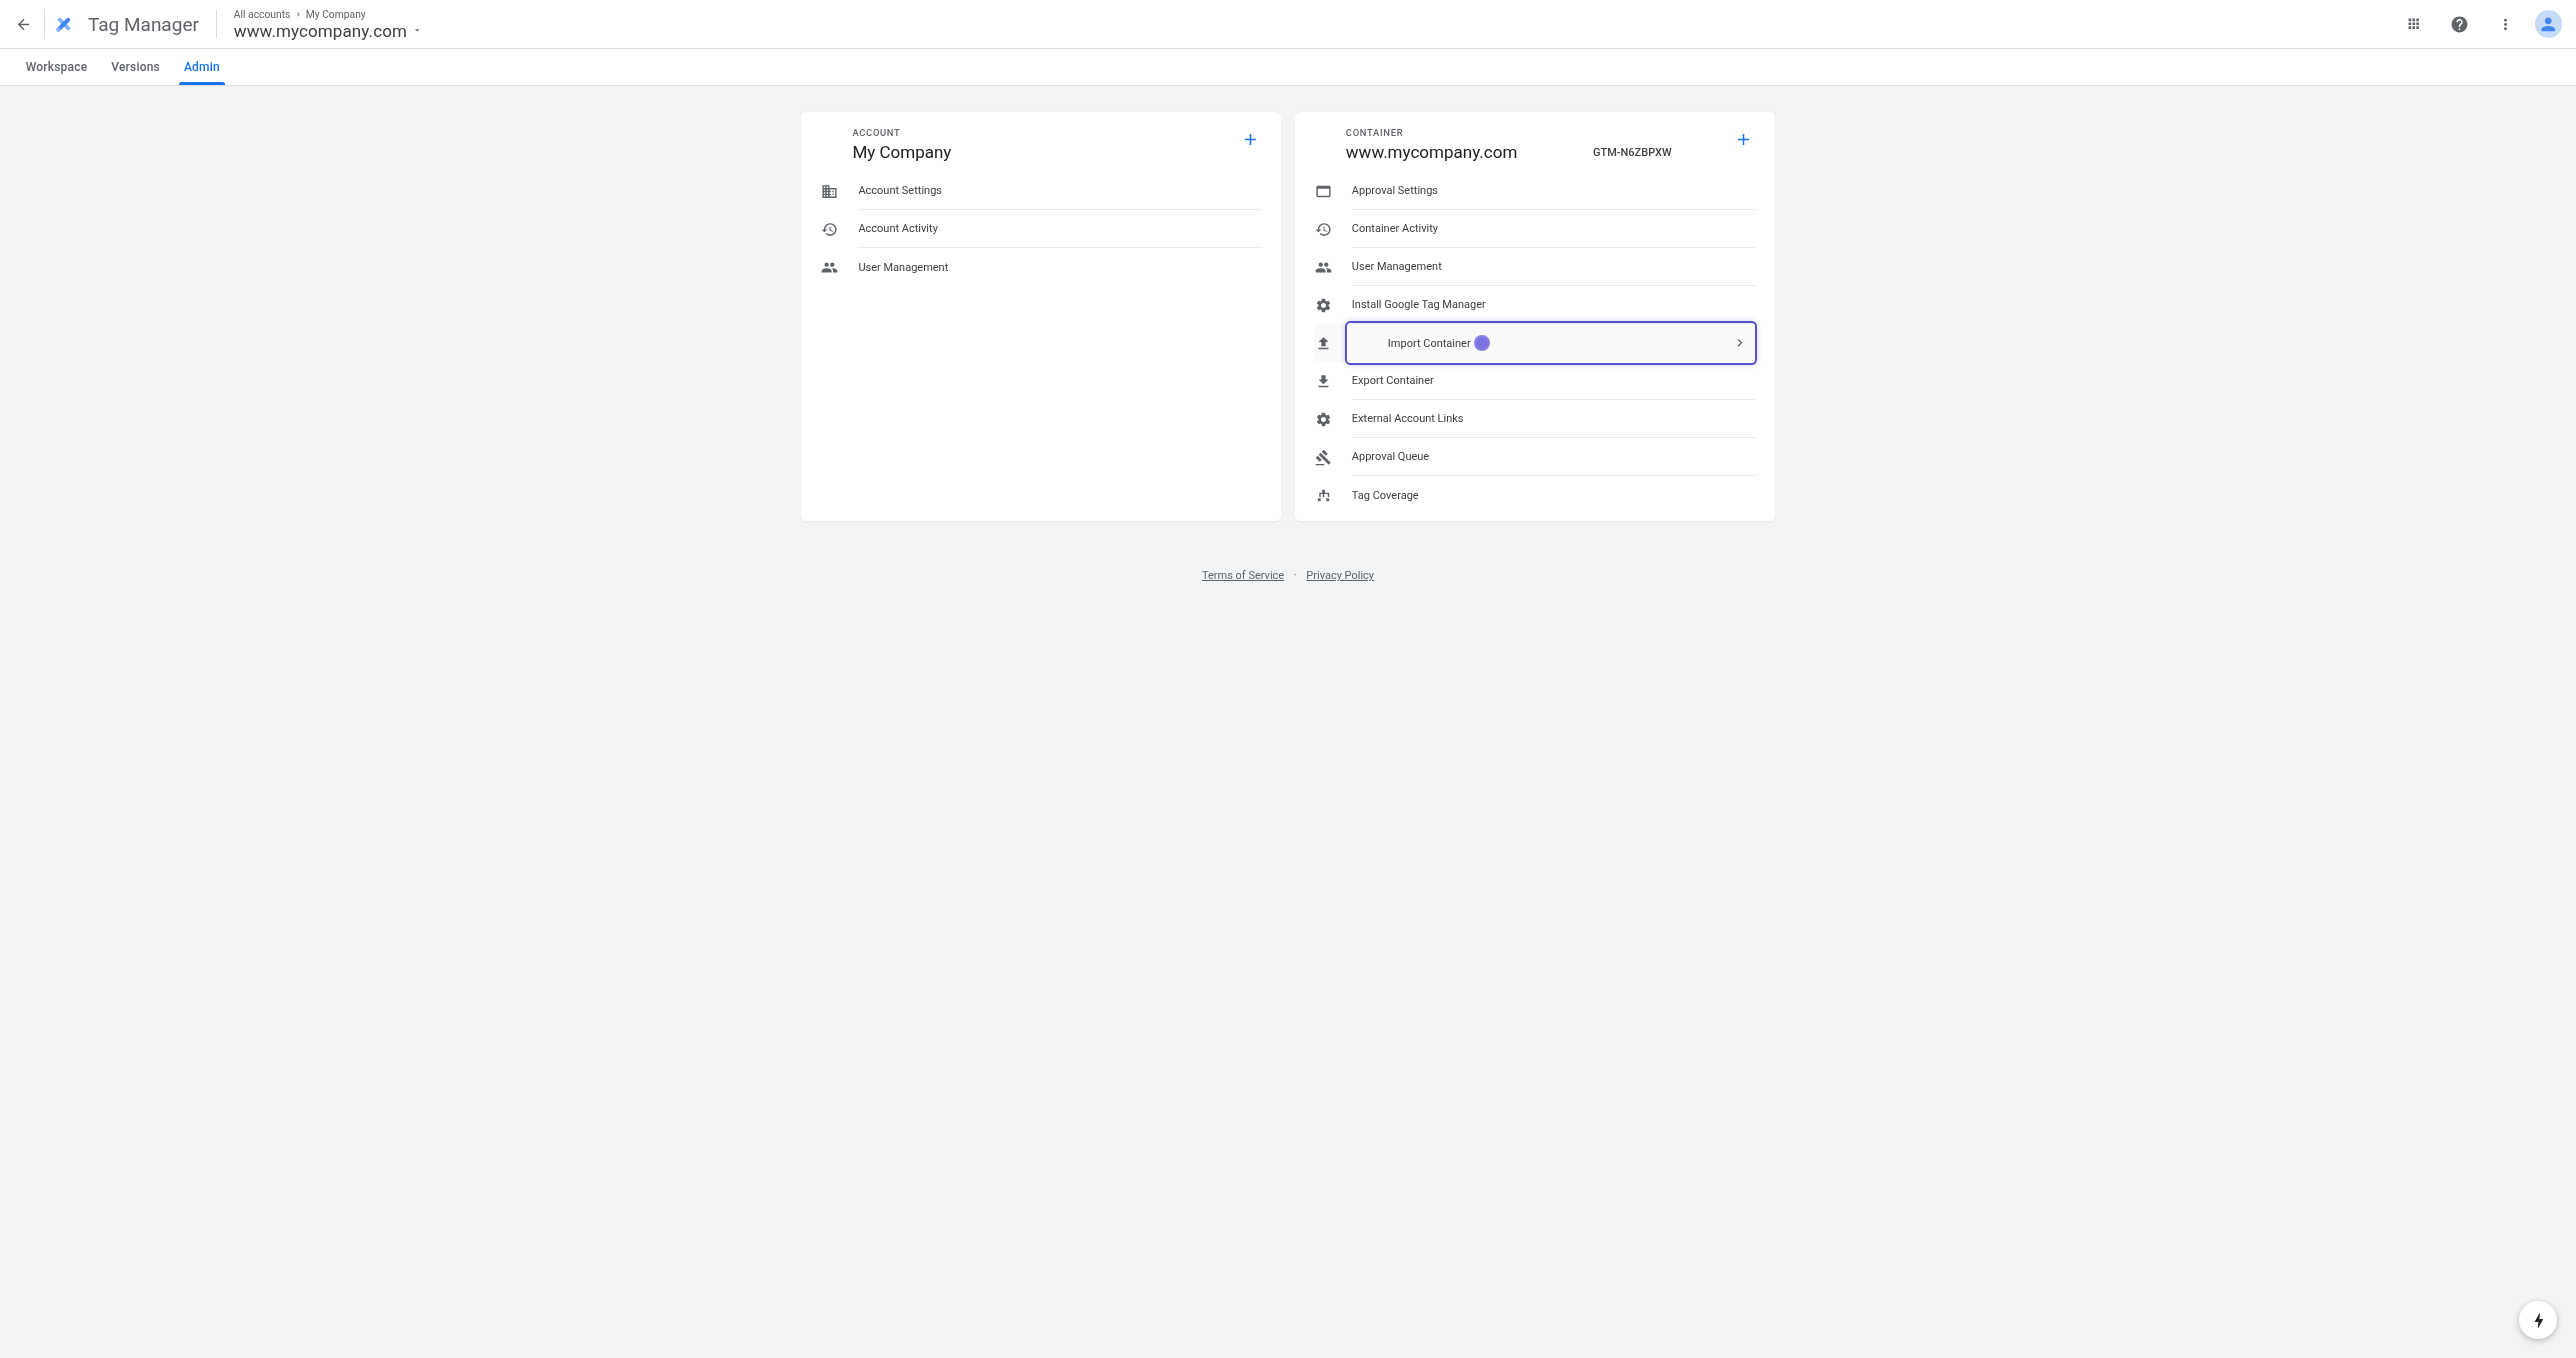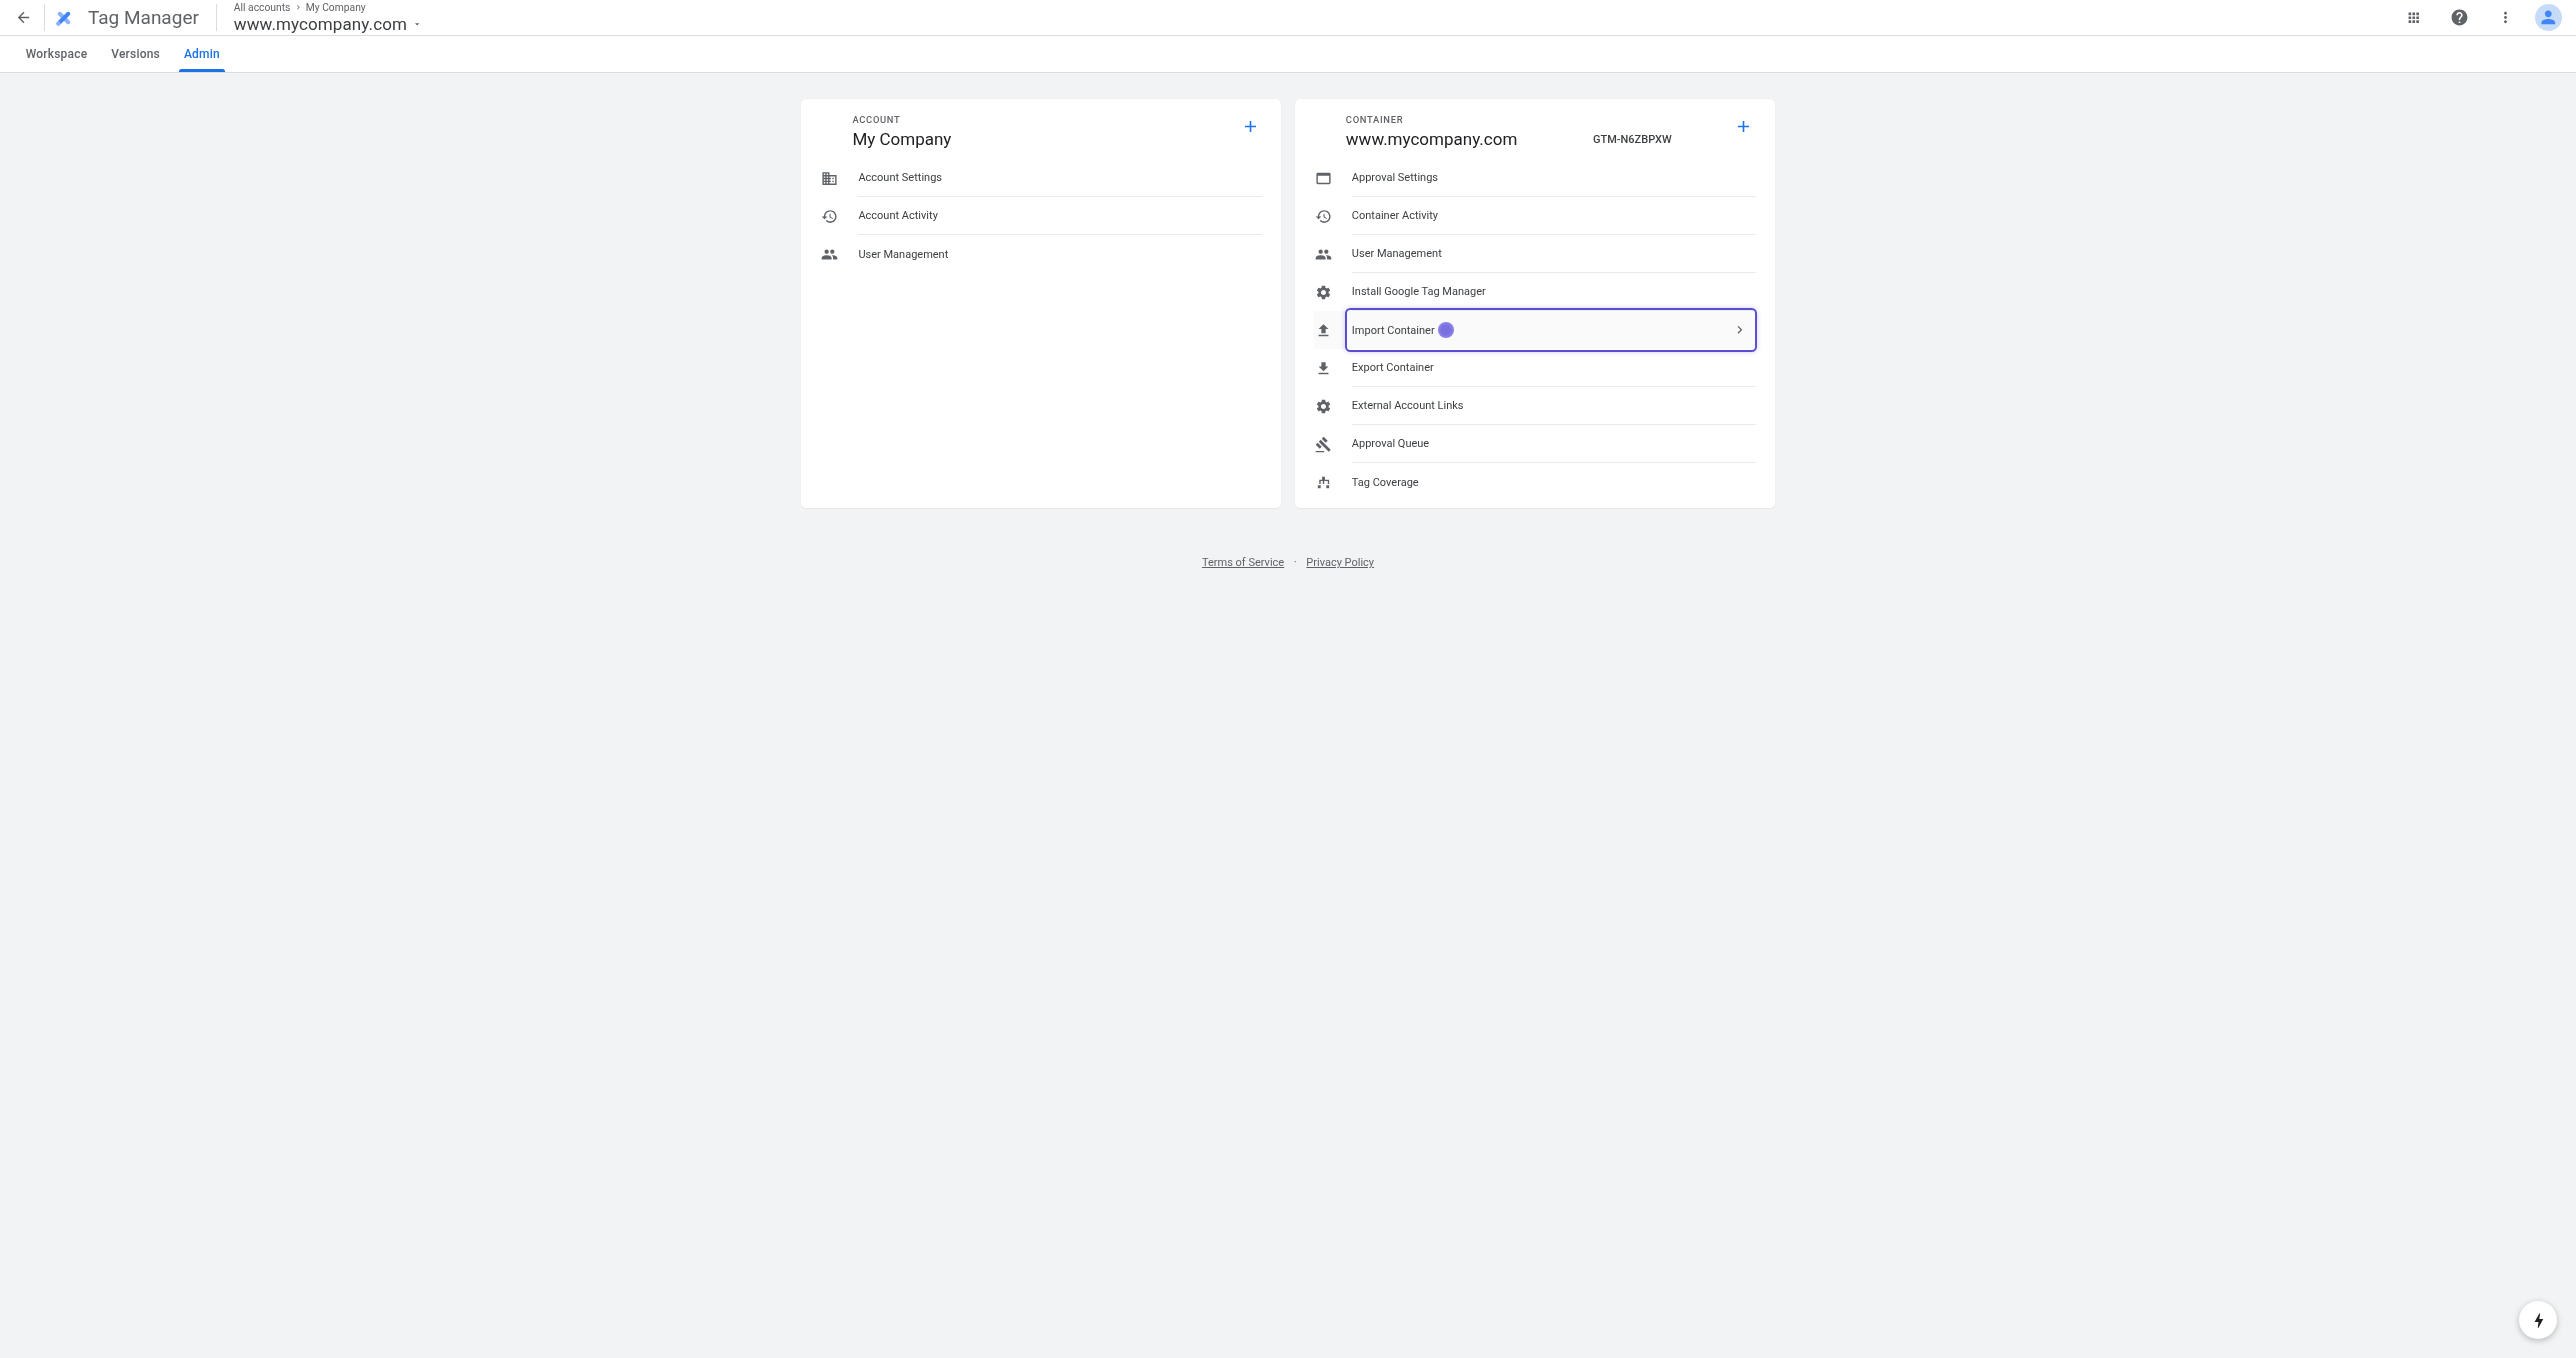--- a/index.html
+++ b/index.html
@@ -5,21 +5,21 @@
   * { box-sizing: border-box; margin: 0; padding: 0; }
   body {
     font-family: 'Google Sans', Roboto, Arial, sans-serif;
     background: #f1f3f4;
     color: #202124;
     font-size: 12px;
   }
   .header {
     background: #fff;
     border-bottom: 0.9px solid #dadce0;
-    height: 36px;
+    height: 49px;
     display: flex;
     align-items: center;
     padding: 0 13.7px 0 6.9px;
     text-align: center;
   }
   .back-btn {
     width: 34px; height: 34px;
     display: flex; align-items: center; justify-content: center;
     cursor: pointer; border-radius: 50%;
   }
@@ -107,20 +107,21 @@
     flex:1;
     border-bottom: 0.9px solid #e8eaed;
     height: 100%;
     display:flex; align-items:center;
     font-size: 11px; color: #3c4043;
   }
   .row:last-child .row-label-wrap { border-bottom: none; }
   .row.highlighted {
     position: relative;
     background: #fafafa;
+    gap: 36px;
   }
   .row.highlighted .row-label-wrap { border-bottom: none; }
   .highlight-box {
     position:absolute;
     left: 31px; right: -1.7px; top: -2.6px; bottom: -2.6px;
     border: 2.6px solid #5a4fcf;
     border-radius: 5.2px;
     box-shadow: 0 0 5.2px rgba(90,79,207,0.3);
     pointer-events:none;
   }

